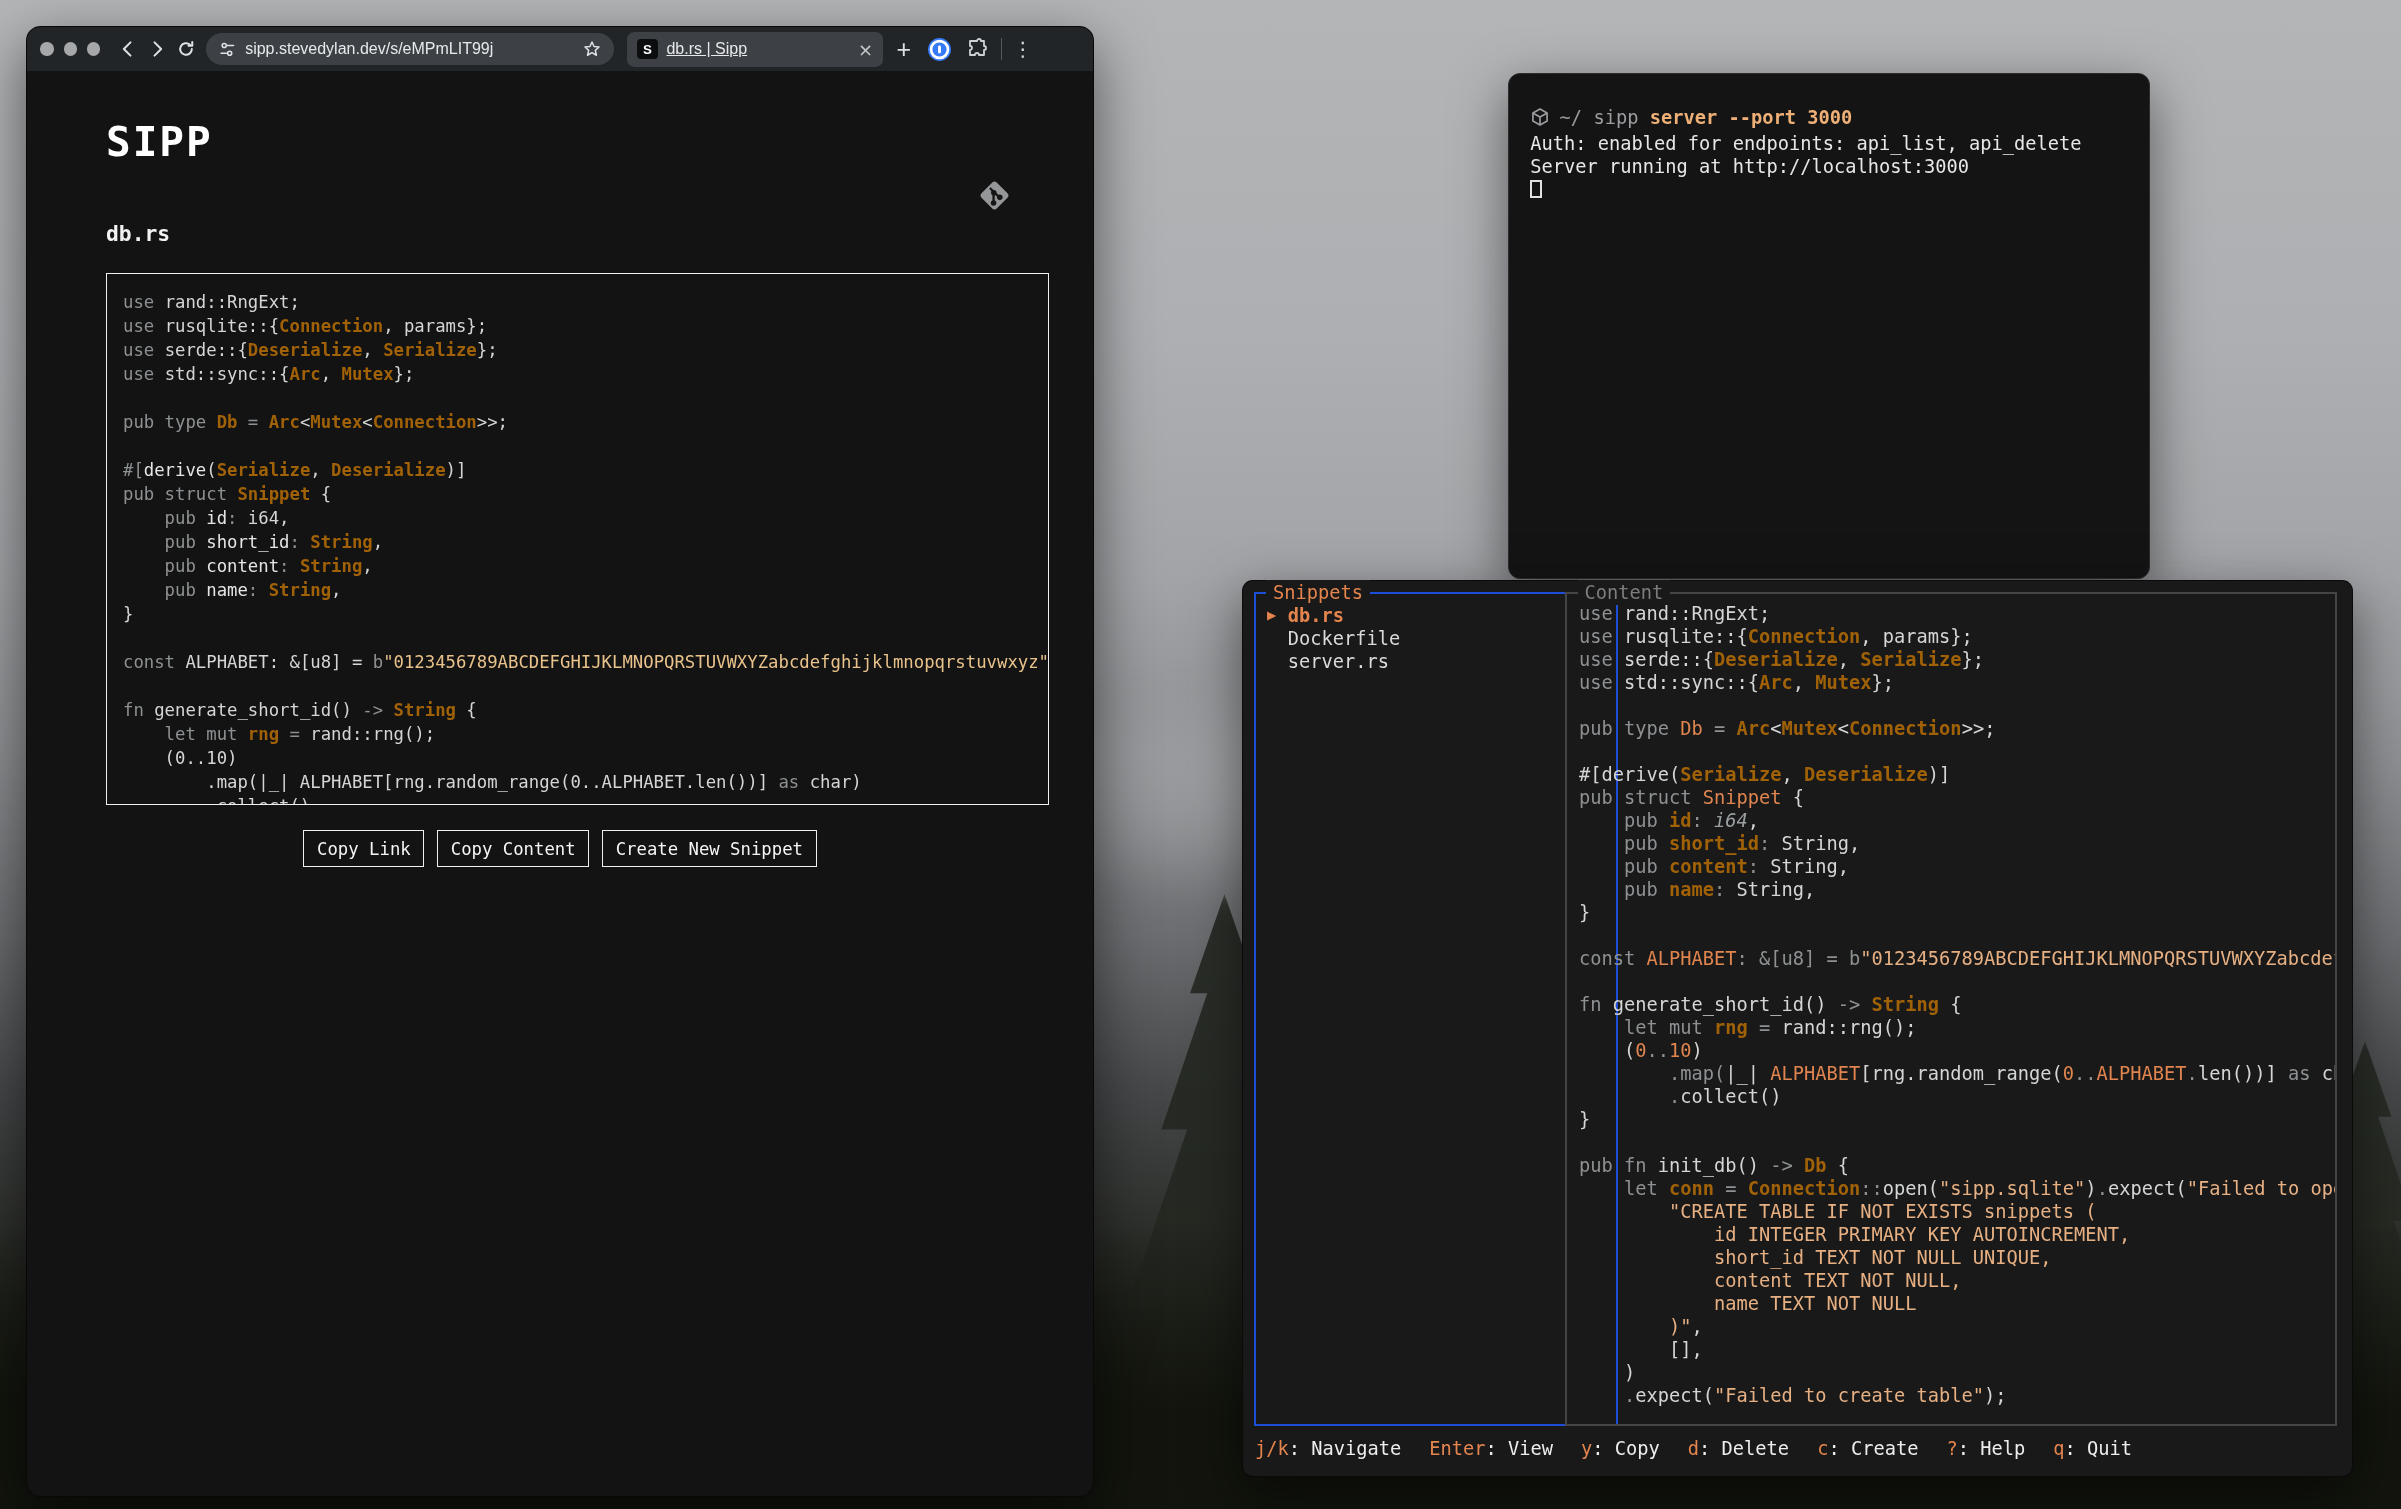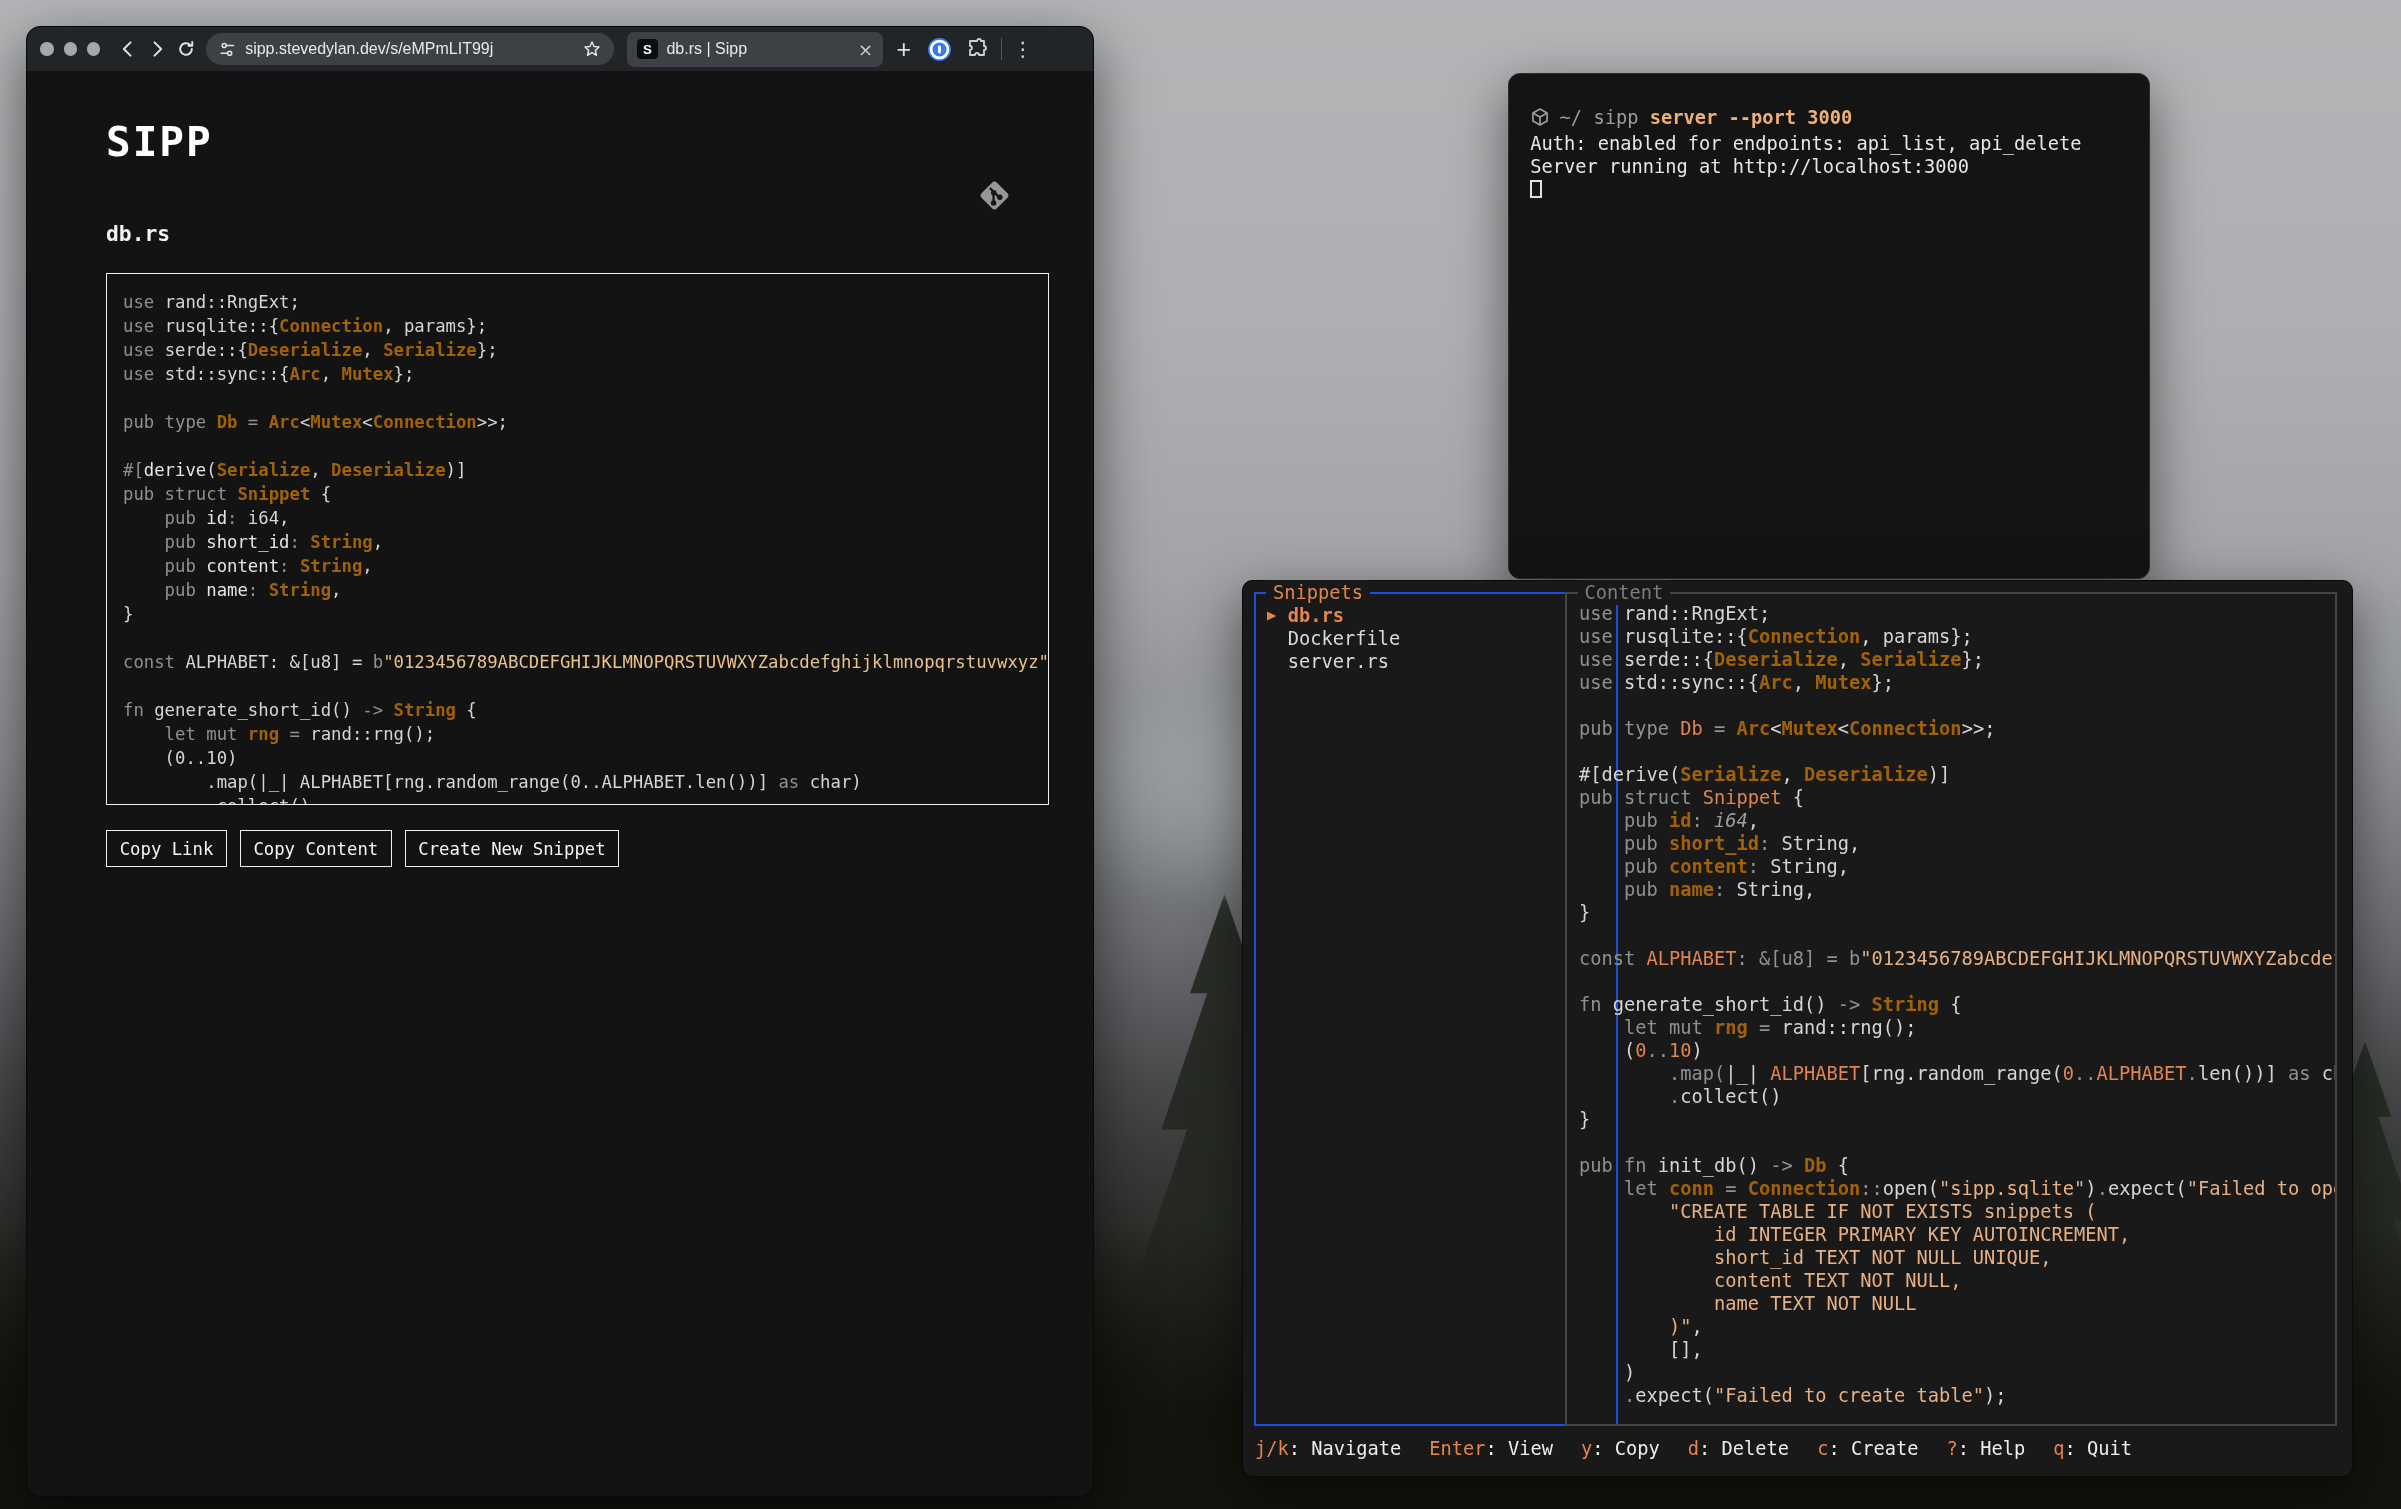--- a/index.html
+++ b/index.html
@@ -36,36 +36,36 @@
   .light { width:13.3px; height:13.3px; border-radius:50%; background:#a5a7a9; }
   .nav-ic { width:29px; height:29px; display:flex; align-items:center; justify-content:center; flex:0 0 auto; }
   .url-pill { height:32px; width:408px; background:#3d4145; border-radius:16px;
     display:flex; align-items:center; gap:8.7px; padding:0 12px; margin-left:5.3px;
     color:#e7e9ec; font-size:16px; }
   .url-text { flex:1; white-space:nowrap; overflow:hidden; }
   .tab { height:35px; width:256px; background:#3d4145; border-radius:7.3px; margin-left:13.3px;
     display:flex; align-items:center; gap:8.7px; padding:0 10px; color:#e7e9ec; font-size:16px; }
   .favicon { width:20.7px; height:20.7px; background:#0c0d0e; border-radius:4px; flex:0 0 auto;
     display:flex; align-items:center; justify-content:center; color:#fff; font-size:13.3px; font-weight:bold; }
-  .tab-title { flex:1; white-space:nowrap; overflow:hidden; }
+  .tab-title { flex:1; white-space:nowrap; overflow:hidden;text-decoration:underline; }
   .tab-close { color:#c6c8cb; font-size:18px; font-family:"DejaVu Sans", sans-serif; }
   .plus-btn { color:#dde0e3; font-size:25px; font-weight:300; margin-left:13.3px; line-height:1; }
   .op-icon { margin-left:14.7px; }
   .ext-icon { margin-left:12px; }
   .tb-divider { width:1.3px; height:21.3px; background:#55585b; margin-left:12px; }
   .kebab { margin-left:10.7px; color:#dde0e3; font-size:20px; letter-spacing:0; }
 
   .page { padding:0 79px; position:relative; }
   .site-title { margin-top:47px; color:#ffffff; font-size:41px; font-weight:800; letter-spacing:2px; }
   .git-icon { position:absolute; right:80px; top:59px; }
   .file-name { margin-top:55px; color:#f2f2f2; font-size:21.3px; font-weight:bold; }
   .code-box { margin-top:27px; width:943px; height:532px; border:1.3px solid #f0f0f0;
     padding:16px 0 0 16px; overflow:hidden; background:#131313; }
   .code-box .cl { font-size:17.3px; line-height:24px; height:24px; white-space:pre; }
-  .btn-row { display:flex; gap:12.7px; margin-top:25px; }
+  .btn-row { display:flex; gap:12.7px; margin-top:25px;justify-content:center; }
   .snippet-btn { font-family:"DejaVu Sans Mono", monospace; font-size:17.3px; color:#f5f5f5;
     background:#131313; border:1.3px solid #f0f0f0; height:37px; padding:0 12.7px; cursor:pointer; }
 
   
   .tok-k { color:#8e9193; }
   .tok-w { color:#d4d6d5; }
   .tok-b { color:#a16207; font-weight:bold; }
   .tok-t { color:#e5e5e5; }
   .tok-s { color:#e9c28b; }
   .tok-o { color:#e0854f; }

